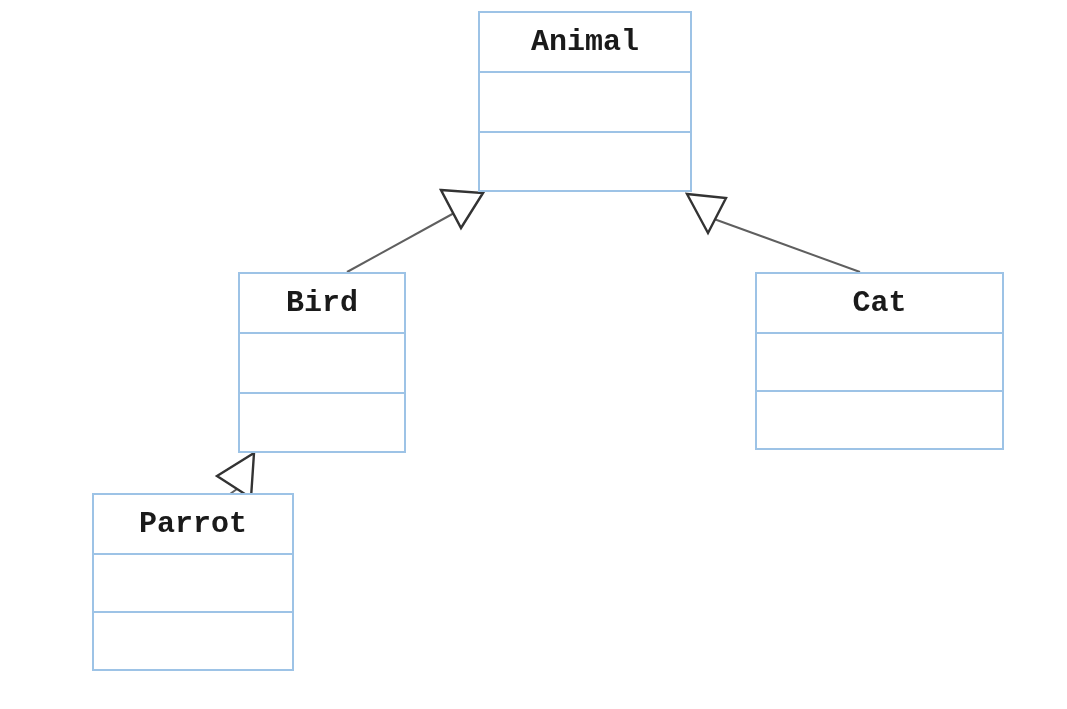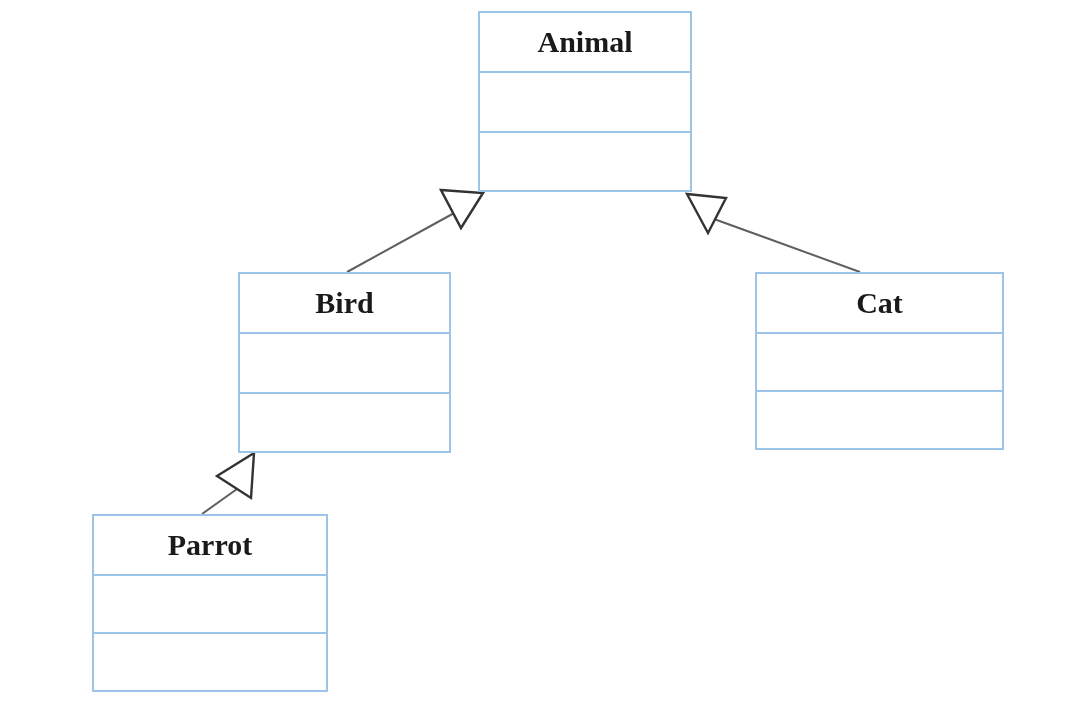--- a/index.html
+++ b/index.html
@@ -10,21 +10,21 @@
     --arrowhead-stroke:#333333;
     --arrowhead-fill:#ffffff;
     --background:#ffffff;
   }
   html,body{margin:0;padding:0;background:var(--background);}
   .canvas{
     position:relative;
     width:1067px;height:709px;
     background:var(--background);
     overflow:hidden;
-    font-family:Liberation Serif, serif;
+    font-family:Liberation Mono, monospace;
   }
   .edges-layer{
     position:absolute;left:0;top:0;width:1067px;height:709px;
     pointer-events:none;
   }
   .edge-line{stroke:var(--edge-line);stroke-width:2;fill:none;}
   .arrowhead{fill:var(--arrowhead-fill);stroke:var(--arrowhead-stroke);stroke-width:2.4;stroke-linejoin:miter;}
   .class-box{
     position:absolute;
     box-sizing:border-box;
@@ -34,23 +34,23 @@
     grid-template-rows:58px 1fr 1fr;
   }
   .compartment{box-sizing:border-box;}
   .compartment.title{
     display:flex;align-items:center;justify-content:center;
     font-weight:bold;font-size:30px;color:var(--label-text);
     letter-spacing:0px;
   }
   .compartment.mid,.compartment.low{border-top:2px solid var(--box-border);}
   .box-animal{left:478px;top:11px;width:214px;height:181px;}
-  .box-bird{left:238px;top:272px;width:213px;height:181px;}
+  .box-bird{left:238px;top:272px;width:168px;height:181px;}
   .box-cat{left:755px;top:272px;width:249px;height:178px;}
-  .box-parrot{left:92px;top:514px;width:236px;height:178px;}
+  .box-parrot{left:92px;top:493px;width:202px;height:178px;}
 </style>
 </head>
 <body>
 
 <div class="canvas">
 
   <svg class="edges-layer" viewBox="0 0 1067 709" aria-hidden="true">
     <g>
       <line class="edge-line" x1="347" y1="272" x2="456" y2="212"></line>
       <polygon class="arrowhead" points="441,190 483,193 461,228"></polygon>

